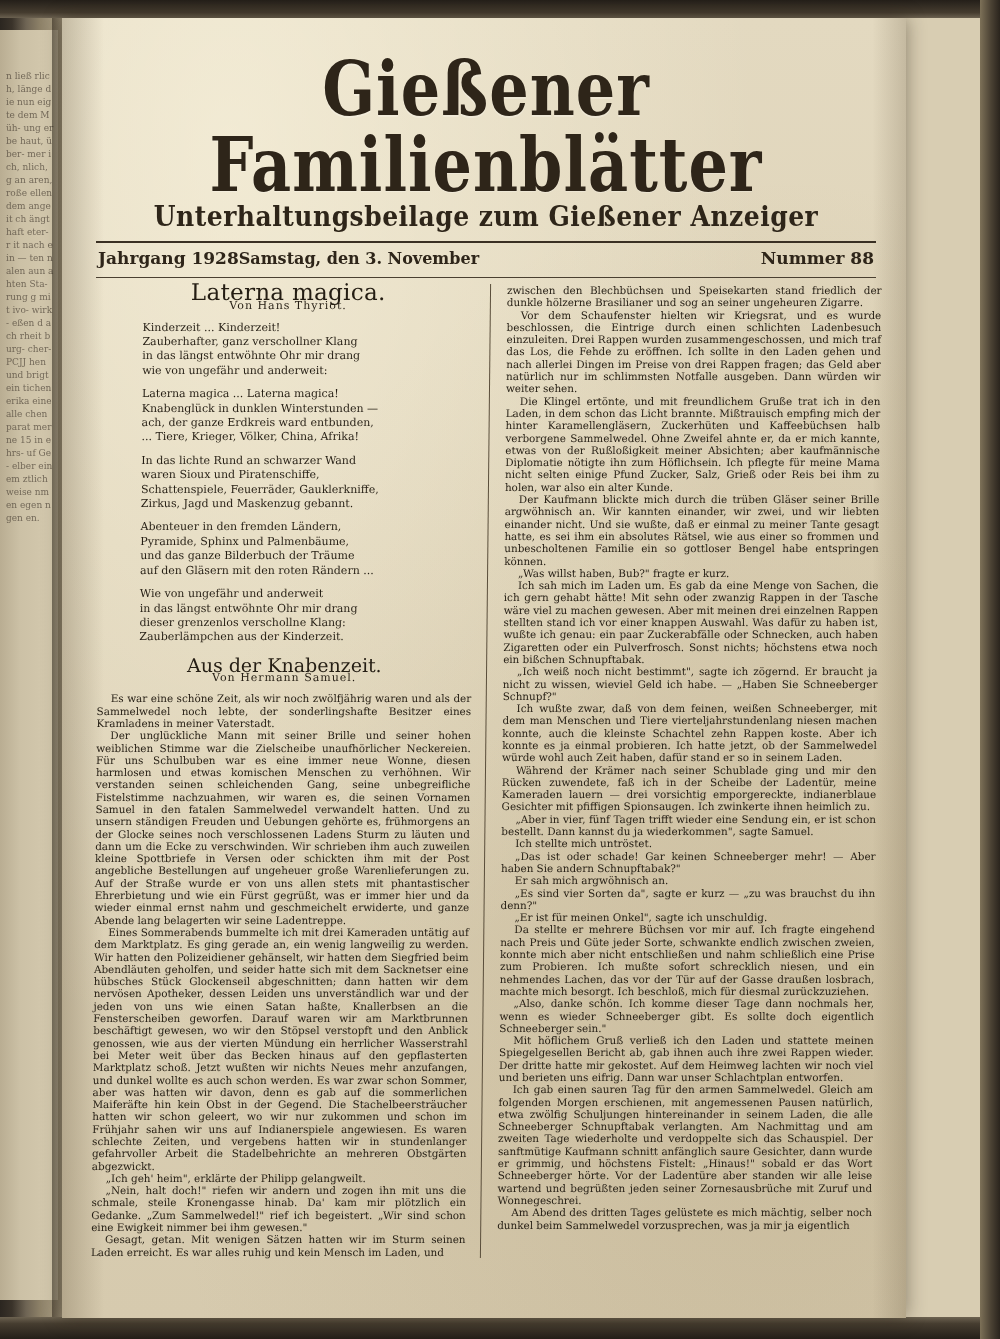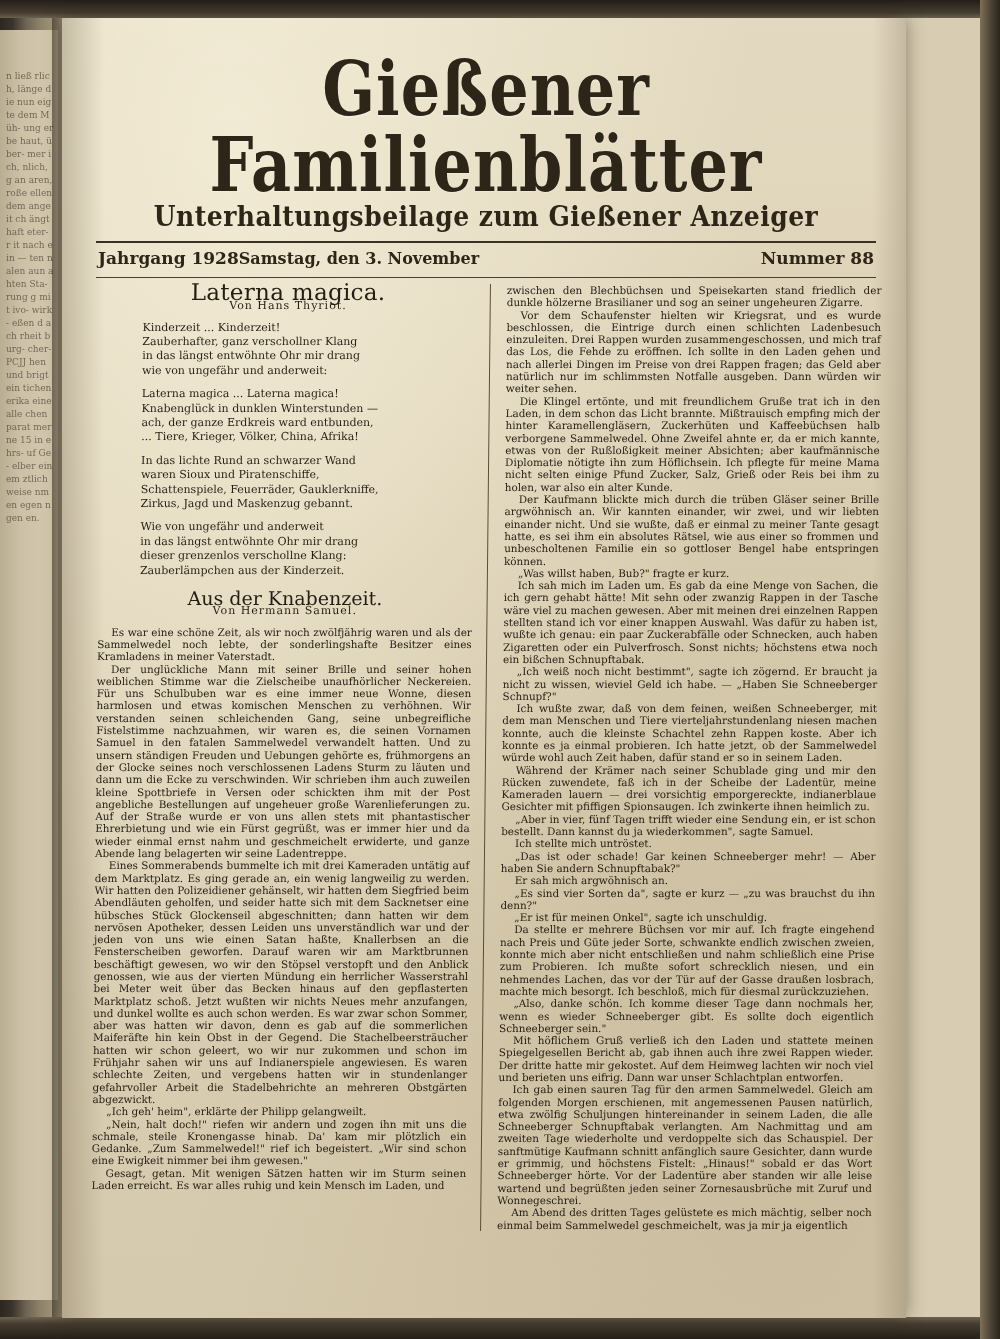--- a/index.html
+++ b/index.html
@@ -172,20 +172,24 @@
 in das längst entwöhnte Ohr mir drang
 wie von ungefähr und anderweit:</div>
             <div class="stanza" style="white-space:pre-line">Laterna magica ... Laterna magica!
 Knabenglück in dunklen Winterstunden —
 ach, der ganze Erdkreis ward entbunden,
 ... Tiere, Krieger, Völker, China, Afrika!</div>
             <div class="stanza" style="white-space:pre-line">In das lichte Rund an schwarzer Wand
 waren Sioux und Piratenschiffe,
 Schattenspiele, Feuerräder, Gauklerkniffe,
 Zirkus, Jagd und Maskenzug gebannt.</div>
+            <div class="stanza" style="white-space:pre-line">Abenteuer in den fremden Ländern,
+Pyramide, Sphinx und Palmenbäume,
+und das ganze Bilderbuch der Träume
+auf den Gläsern mit den roten Rändern ...</div>
             <div class="stanza" style="white-space:pre-line">Wie von ungefähr und anderweit
 in das längst entwöhnte Ohr mir drang
 dieser grenzenlos verschollne Klang:
 Zauberlämpchen aus der Kinderzeit.</div>
           </div>
 
           <div class="section-title">Aus der Knabenzeit.</div>
           <div class="art-byline">Von Hermann Samuel.</div>
 
           <div class="para-block">
@@ -212,21 +216,21 @@
             <p class="body">„Aber in vier, fünf Tagen trifft wieder eine Sendung ein, er ist schon bestellt. Dann kannst du ja wiederkommen", sagte Samuel.</p>
             <p class="body">Ich stellte mich untröstet.</p>
             <p class="body">„Das ist oder schade! Gar keinen Schneeberger mehr! — Aber haben Sie andern Schnupftabak?"</p>
             <p class="body">Er sah mich argwöhnisch an.</p>
             <p class="body">„Es sind vier Sorten da", sagte er kurz — „zu was brauchst du ihn denn?"</p>
             <p class="body">„Er ist für meinen Onkel", sagte ich unschuldig.</p>
             <p class="body">Da stellte er mehrere Büchsen vor mir auf. Ich fragte eingehend nach Preis und Güte jeder Sorte, schwankte endlich zwischen zweien, konnte mich aber nicht entschließen und nahm schließlich eine Prise zum Probieren. Ich mußte sofort schrecklich niesen, und ein nehmendes Lachen, das vor der Tür auf der Gasse draußen losbrach, machte mich besorgt. Ich beschloß, mich für diesmal zurückzuziehen.</p>
             <p class="body">„Also, danke schön. Ich komme dieser Tage dann nochmals her, wenn es wieder Schneeberger gibt. Es sollte doch eigentlich Schneeberger sein."</p>
             <p class="body">Mit höflichem Gruß verließ ich den Laden und stattete meinen Spiegelgesellen Bericht ab, gab ihnen auch ihre zwei Rappen wieder. Der dritte hatte mir gekostet. Auf dem Heimweg lachten wir noch viel und berieten uns eifrig. Dann war unser Schlachtplan entworfen.</p>
             <p class="body">Ich gab einen sauren Tag für den armen Sammelwedel. Gleich am folgenden Morgen erschienen, mit angemessenen Pausen natürlich, etwa zwölfig Schuljungen hintereinander in seinem Laden, die alle Schneeberger Schnupftabak verlangten. Am Nachmittag und am zweiten Tage wiederholte und verdoppelte sich das Schauspiel. Der sanftmütige Kaufmann schnitt anfänglich saure Gesichter, dann wurde er grimmig, und höchstens Fistelt: „Hinaus!" sobald er das Wort Schneeberger hörte. Vor der Ladentüre aber standen wir alle leise wartend und begrüßten jeden seiner Zornesausbrüche mit Zuruf und Wonnegeschrei.</p>
-            <p class="body">Am Abend des dritten Tages gelüstete es mich mächtig, selber noch einmal beim Sammelwedel geschmeichelt, was ja mir ja eigentlich</p>
+            <p class="body">Am Abend des dritten Tages gelüstete es mich mächtig, selber noch dunkel beim Sammelwedel vorzusprechen, was ja mir ja eigentlich</p>
             <p class="body"></p>
           </div>
         </div>
 
       </div>
     </div>
   </div>
 </div>
 
 </body></html>

